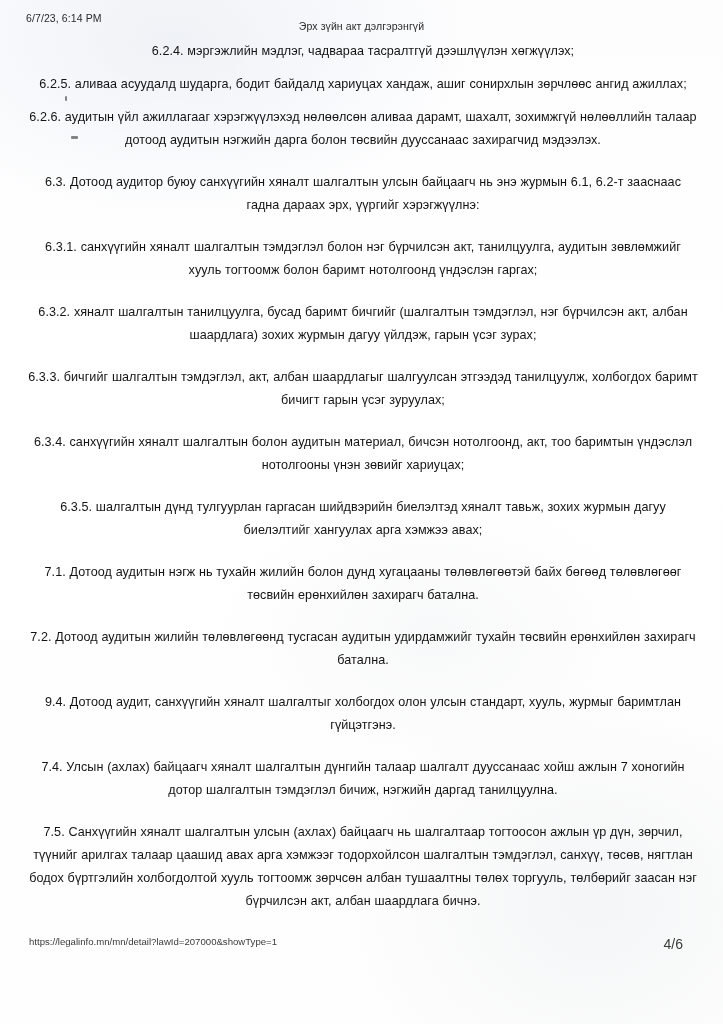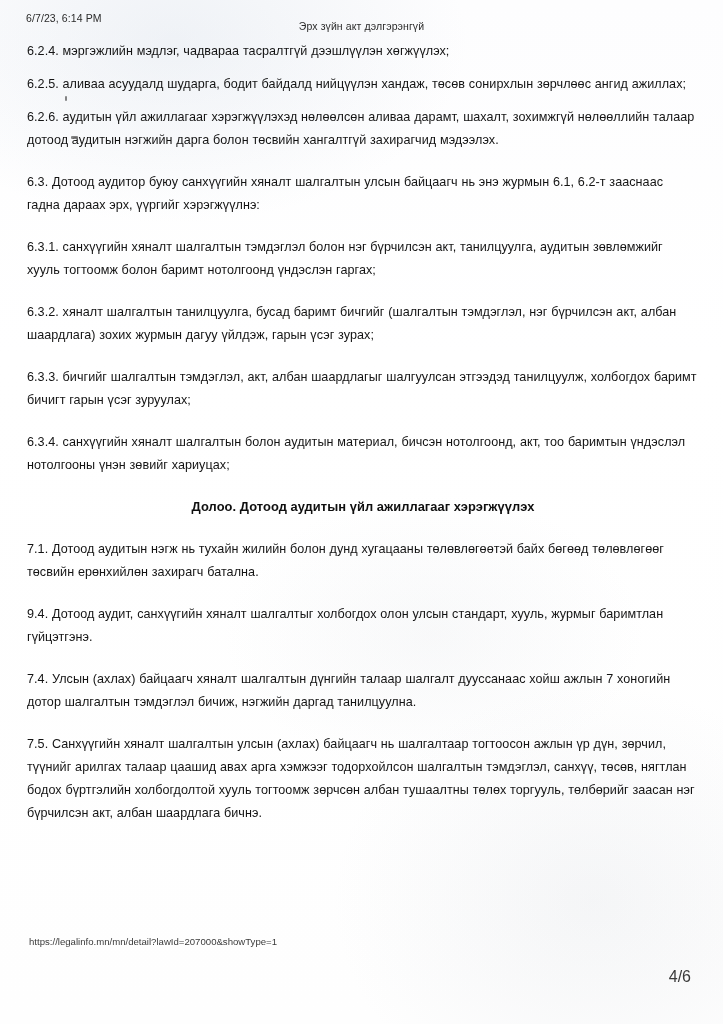--- a/index.html
+++ b/index.html
@@ -59,21 +59,21 @@
     top: 40px;
     left: 27px;
     width: 672px;
   }
 
   p.para {
     margin: 0 0 19px 0;
     font-size: 12.6px;
     line-height: 23px;
     color: #141414;
-    text-align: left;
+    text-align: center;
     letter-spacing: 0.05px;
     word-spacing: 0.2px;
   }
 
   p.para.tight {
     margin-bottom: 10px;
   }
 
   h2.section-heading {
     margin: 16px 0 20px 0;
@@ -90,69 +90,69 @@
     position: absolute;
     background: #6e6e6e;
     opacity: 0.85;
   }
   .speck-a { left: 38px; top: 56px; width: 2px; height: 5px; border-radius: 1px; }
   .speck-b { left: 44px; top: 96px; width: 7px; height: 2.5px; border-radius: 1px; }
 
   .footer {
     position: absolute;
     left: 0;
-    right: 4px;
+    right: 12px;
     top: 936px;
     height: 16px;
     font-size: 9.6px;
     color: #3a3a3a;
   }
   .footer-url {
     position: absolute;
     left: 29px;
     top: 0;
     white-space: nowrap;
     color: #3a3a3a;
     text-decoration: none;
   }
   .footer-page {
     position: absolute;
     right: 28px;
     top: 0;
     white-space: nowrap;
-    font-size: 16px;
-    margin-top: 32px;
+    font-size: 14px;
   }
 </style>
 </head>
 <body>
 
 <div class="page"></div>
 
 <div class="browser-header">
   <span class="hdr-date">6/7/23, 6:14 PM</span>
   <span class="hdr-title">Эрх зүйн акт дэлгэрэнгүй</span>
 </div>
 
 <div class="content">
   <div class="speck speck-a"></div>
   <div class="speck speck-b"></div>
 
   <p class="para tight">6.2.4. мэргэжлийн мэдлэг, чадвараа тасралтгүй дээшлүүлэн хөгжүүлэх;</p>
-  <p class="para tight">6.2.5. аливаа асуудалд шударга, бодит байдалд нийцүүлэн хандаж, төсөв сонирхлын зөрчлөөс ангид ажиллах;</p>
-  <p class="para">6.2.6. аудитын үйл ажиллагааг хэрэгжүүлэхэд нөлөөлсөн аливаа дарамт, шахалт, зохимжгүй нөлөөллийн талаар дотоод аудитын нэгжийн дарга болон төсвийн хангалтгүй захирагчид мэдээлэх.</p>
+  <p class="para tight">6.2.5. аливаа асуудалд шударга, бодит байдалд хариуцах хандаж, ашиг сонирхлын зөрчлөөс ангид ажиллах;</p>
+  <p class="para">6.2.6. аудитын үйл ажиллагааг хэрэгжүүлэхэд нөлөөлсөн аливаа дарамт, шахалт, зохимжгүй нөлөөллийн талаар дотоод аудитын нэгжийн дарга болон төсвийн дууссанаас захирагчид мэдээлэх.</p>
   <p class="para">6.3. Дотоод аудитор буюу санхүүгийн хяналт шалгалтын улсын байцаагч нь энэ журмын 6.1, 6.2-т зааснаас гадна дараах эрх, үүргийг хэрэгжүүлнэ:</p>
   <p class="para">6.3.1. санхүүгийн хяналт шалгалтын тэмдэглэл болон нэг бүрчилсэн акт, танилцуулга, аудитын зөвлөмжийг хууль тогтоомж болон баримт нотолгоонд үндэслэн гаргах;</p>
   <p class="para">6.3.2. хяналт шалгалтын танилцуулга, бусад баримт бичгийг (шалгалтын тэмдэглэл, нэг бүрчилсэн акт, албан шаардлага) зохих журмын дагуу үйлдэж, гарын үсэг зурах;</p>
   <p class="para">6.3.3. бичгийг шалгалтын тэмдэглэл, акт, албан шаардлагыг шалгуулсан этгээдэд танилцуулж, холбогдох баримт бичигт гарын үсэг зуруулах;</p>
   <p class="para">6.3.4. санхүүгийн хяналт шалгалтын болон аудитын материал, бичсэн нотолгоонд, акт, тоо баримтын үндэслэл нотолгооны үнэн зөвийг хариуцах;</p>
+  <p class="para">6.3.5. шалгалтын дүнд тулгуурлан гаргасан шийдвэрийн биелэлтэд хяналт тавьж, зохих журмын дагуу биелэлтийг хангуулах арга хэмжээ авах;</p>
 
-  <h2 class="section-heading">Долоо. Дотоод аудитын үйл ажиллагааг хэрэгжүүлэх</h2>
 
   <p class="para">7.1. Дотоод аудитын нэгж нь тухайн жилийн болон дунд хугацааны төлөвлөгөөтэй байх бөгөөд төлөвлөгөөг төсвийн ерөнхийлөн захирагч баталнa.</p>
+  <p class="para">7.2. Дотоод аудитын жилийн төлөвлөгөөнд тусгасан аудитын удирдамжийг тухайн төсвийн ерөнхийлөн захирагч баталнa.</p>
   <p class="para">9.4. Дотоод аудит, санхүүгийн хяналт шалгалтыг холбогдох олон улсын стандарт, хууль, журмыг баримтлан гүйцэтгэнэ.</p>
   <p class="para">7.4. Улсын (ахлах) байцаагч хяналт шалгалтын дүнгийн талаар шалгалт дууссанаас хойш ажлын 7 хоногийн дотор шалгалтын тэмдэглэл бичиж, нэгжийн даргад танилцуулна.</p>
   <p class="para">7.5. Санхүүгийн хяналт шалгалтын улсын (ахлах) байцаагч нь шалгалтаар тогтоосон ажлын үр дүн, зөрчил, түүнийг арилгах талаар цаашид авах арга хэмжээг тодорхойлсон шалгалтын тэмдэглэл, санхүү, төсөв, нягтлан бодох бүртгэлийн холбогдолтой хууль тогтоомж зөрчсөн албан тушаалтны төлөх торгууль, төлбөрийг заасан нэг бүрчилсэн акт, албан шаардлага бичнэ.</p>
 
 </div>
 
 <div class="footer">
   <a class="footer-url" href="#">https://legalinfo.mn/mn/detail?lawId=207000&amp;showType=1</a>
   <span class="footer-page">4/6</span>
 </div>

